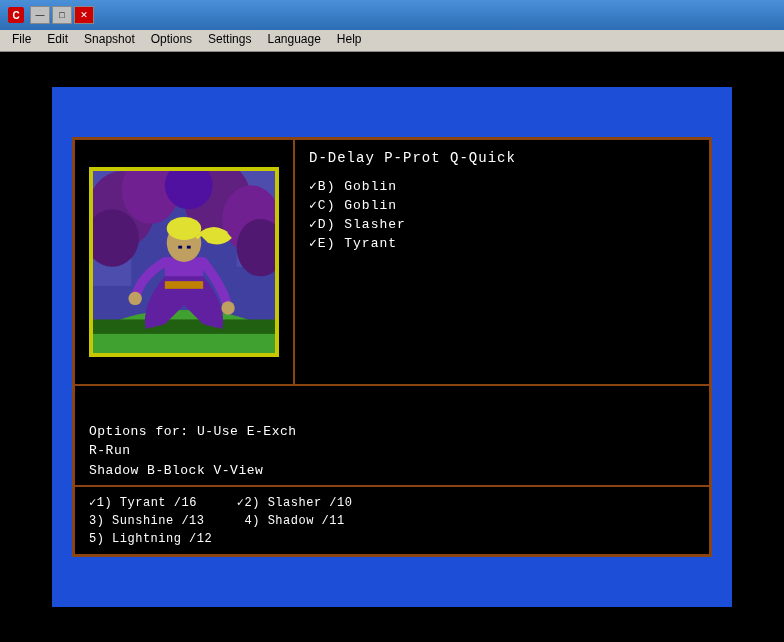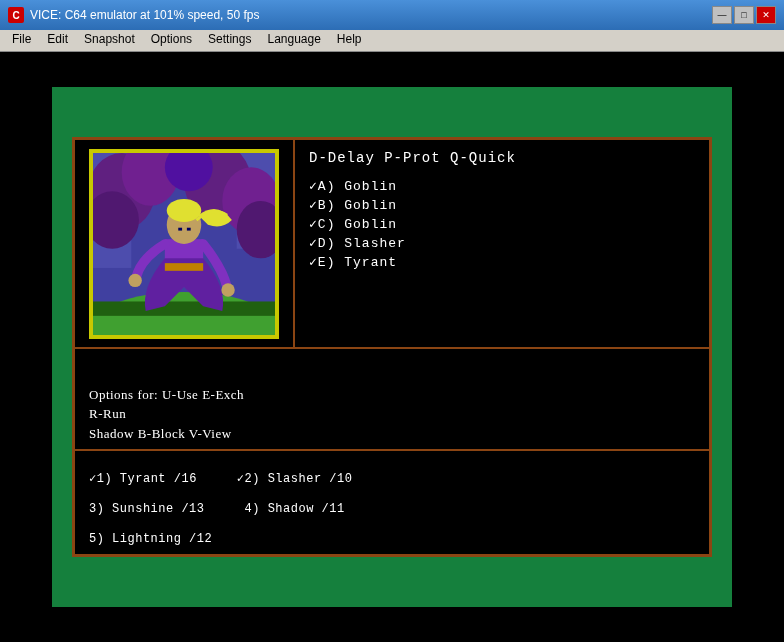--- a/index.html
+++ b/index.html
@@ -81,21 +81,21 @@
       background: #000;
       display: flex;
       align-items: center;
       justify-content: center;
     }
 
     
     .game-screen {
       width: 680px;
       height: 520px;
-      background: #15803d;
+      background: #1d4ed8;
       position: relative;
       display: flex;
       align-items: center;
       justify-content: center;
     }
 
     
     .game-ui {
       width: 640px;
       height: 420px;
@@ -173,53 +173,51 @@
       border-bottom: 2px solid #8b4513;
       padding: 6px 14px;
       display: flex;
       gap: 20px;
       align-items: center;
     }
 
     .options-label {
       color: #fff;
       font-size: 13px;
-      font-family: Liberation Serif, serif;
+      font-family: Liberation Mono, monospace;
       letter-spacing: 0.5px;
       margin-top: 32px;
     }
 
     
     .party-section {
       padding: 8px 14px;
       display: flex;
       flex-direction: column;
       gap: 4px;
     }
 
     .party-row {
       display: flex;
       gap: 40px;
-      margin-top: 12px;
     }
 
     .party-member {
       color: #fff;
       font-size: 12px;
       font-family: 'Courier New', monospace;
       letter-spacing: 0.5px;
       white-space: nowrap;
     }
   </style>
 </head>
 <body>
 
 <div class="titlebar">
   <div class="titlebar-icon">C</div>
-  <span class="titlebar-text">VICE: C64 emulator at 101% speed, 50 fps</span>
   <div class="titlebar-buttons">
     <div class="title-btn">—</div>
     <div class="title-btn">□</div>
     <div class="title-btn close">✕</div>
   </div>
 </div>
 
 <div class="menubar">
   <span class="menu-item">File</span>
   <span class="menu-item">Edit</span>
@@ -280,21 +278,20 @@
               <rect x="98" y="78" width="4" height="3" fill="#000060"></rect>
 
               <rect x="75" y="115" width="40" height="8" fill="#c08000"></rect>
             </svg>
           </div>
         </div>
 
         <div class="info-panel">
           <div class="battle-header">D-Delay P-Prot Q-Quick</div>
           <div class="enemy-list">
-            <div class="enemy-item">✓A)  Goblin</div>
             <div class="enemy-item">✓B)  Goblin</div>
             <div class="enemy-item">✓C)  Goblin</div>
             <div class="enemy-item">✓D)  Slasher</div>
             <div class="enemy-item">✓E)  Tyrant</div>
           </div>
         </div>
       </div>
 
       <div class="options-section">
         <div style="display:flex; flex-direction:column; gap:2px; width:100%;">

